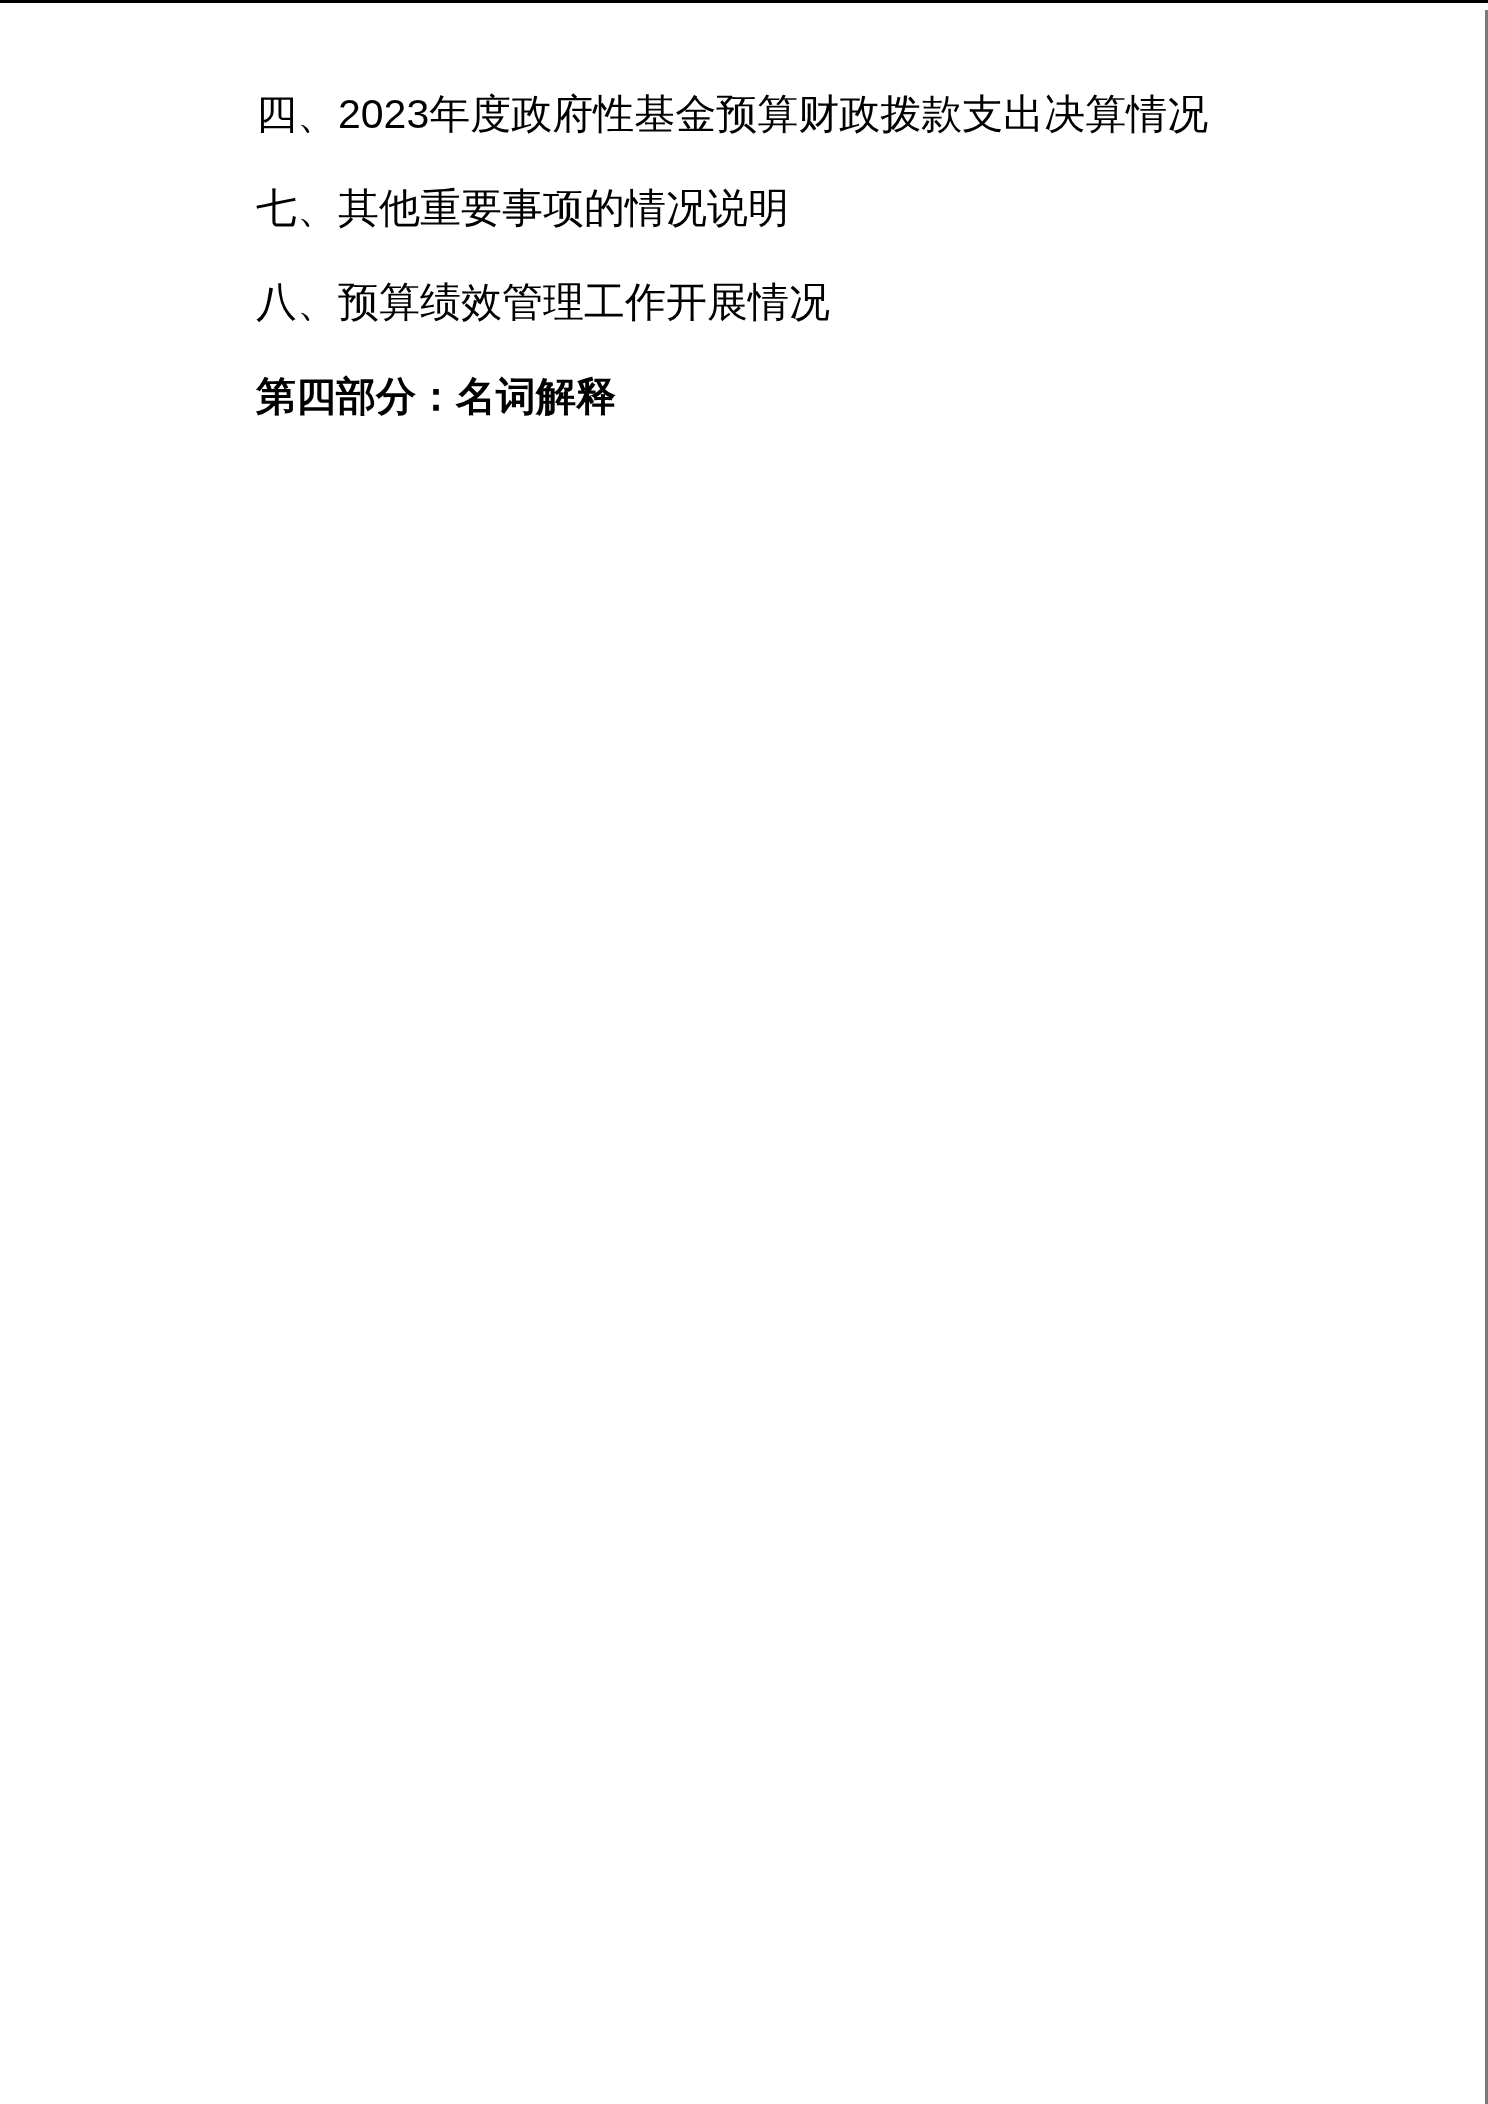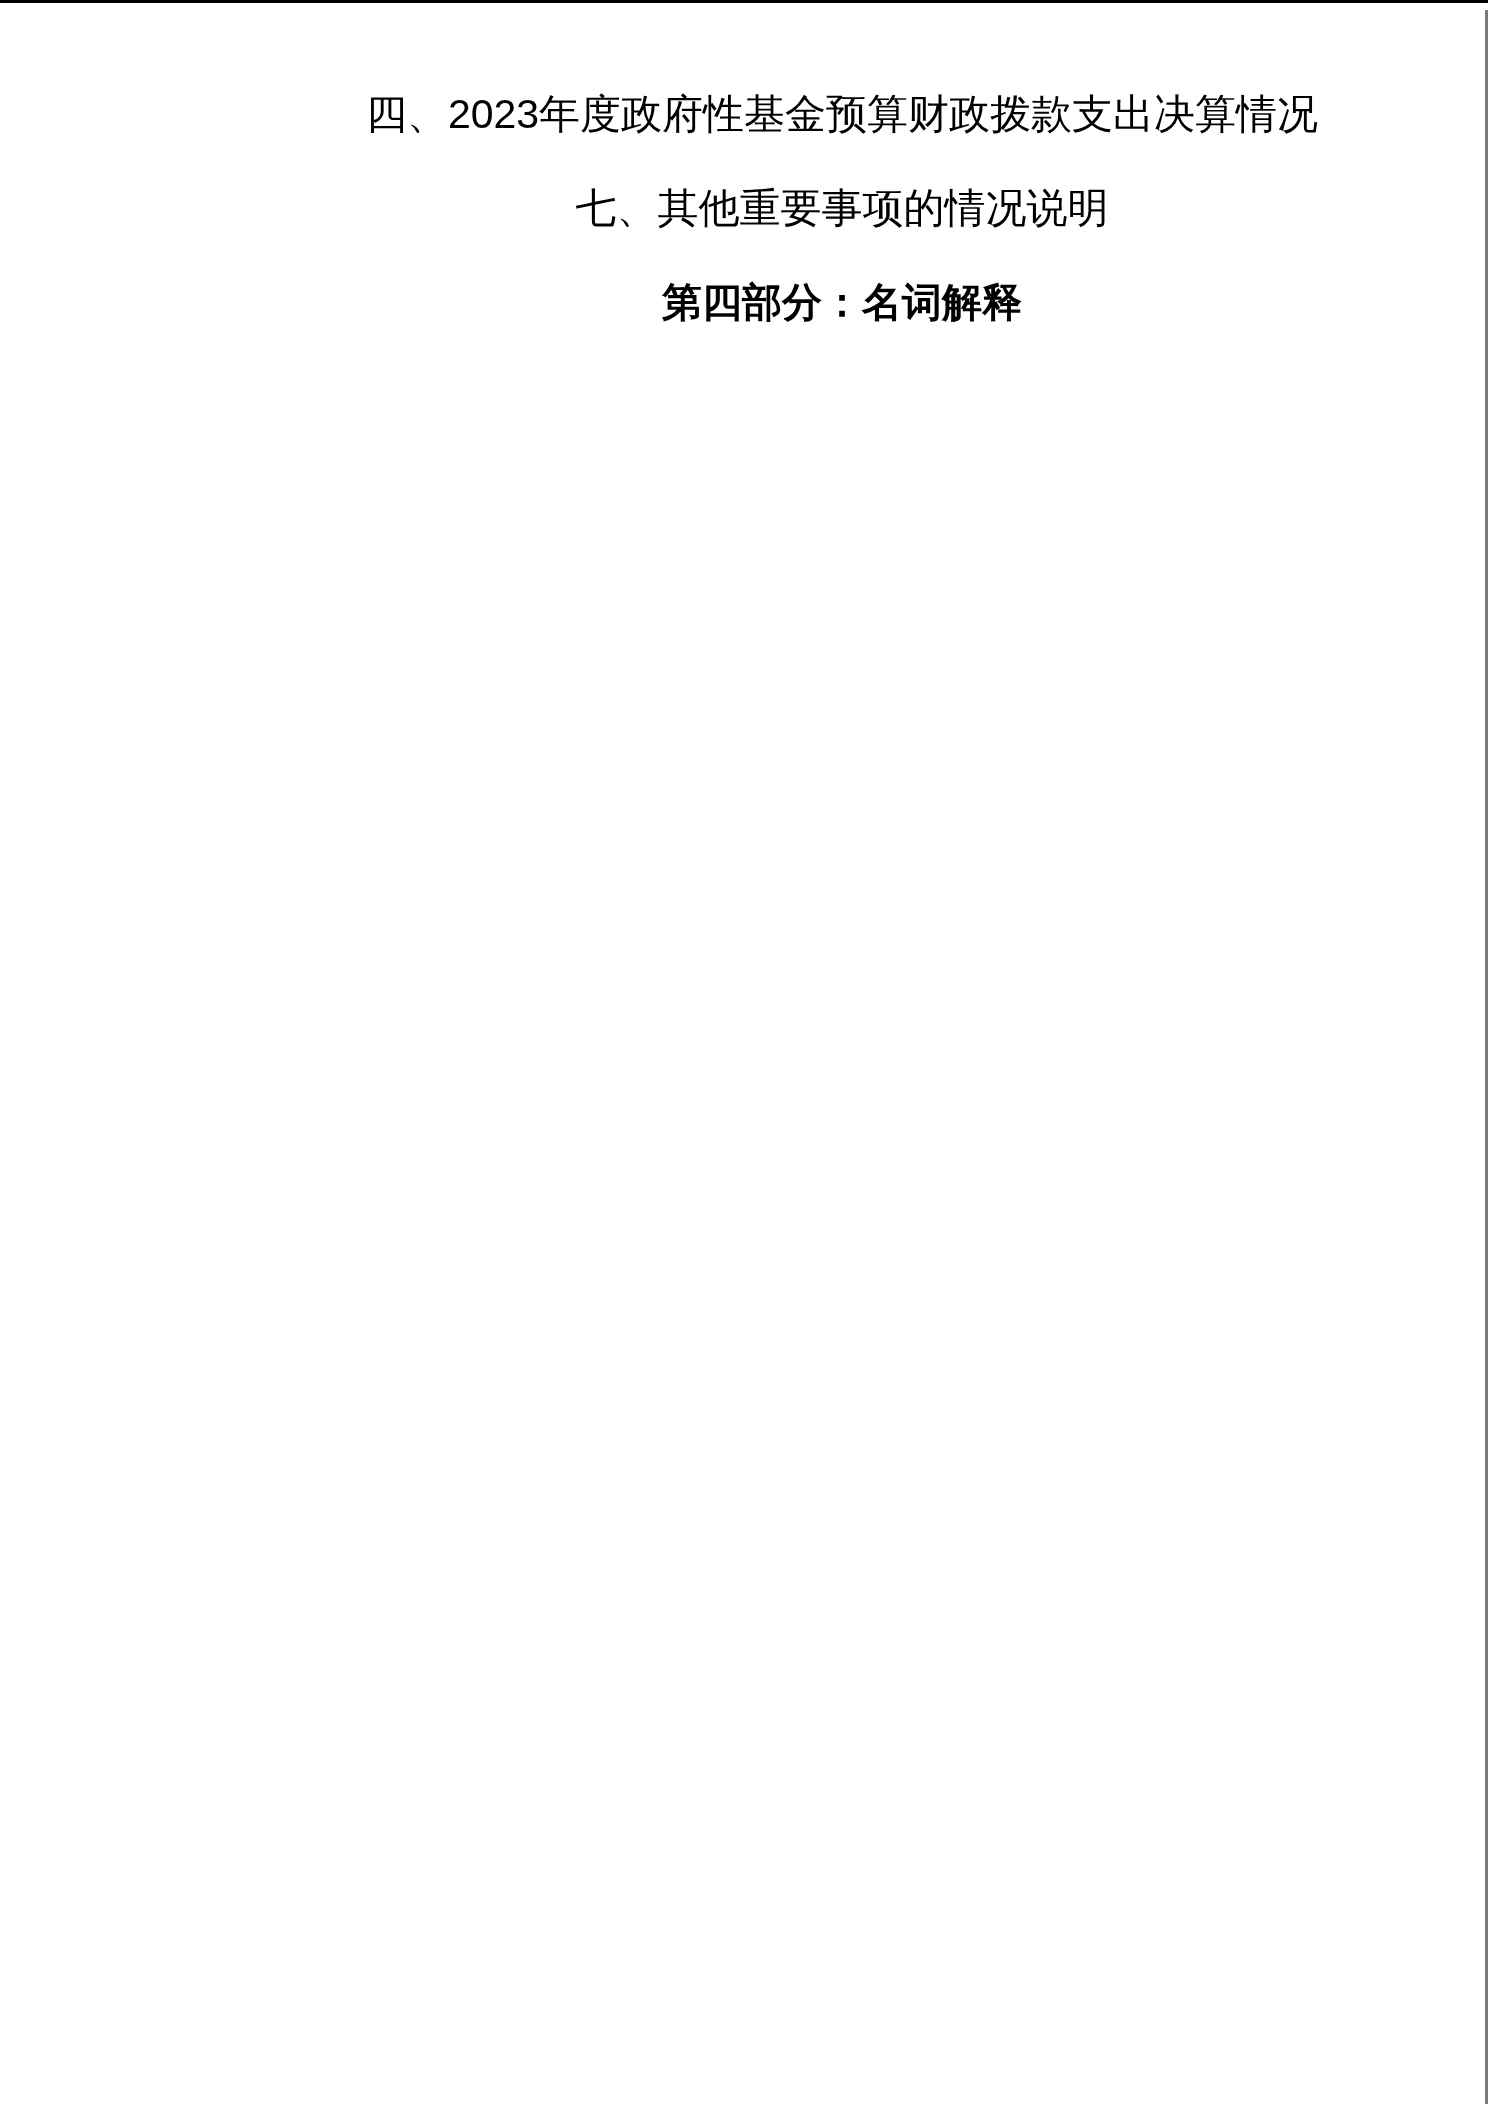--- a/index.html
+++ b/index.html
@@ -29,21 +29,20 @@
     right: 0;
     width: 3px;
     height: calc(100% - 10px);
     background: #7a7a7a;
   }
   .content {
     position: absolute;
     top: 67px;
     left: 256px;
     right: 60px;
-    text-align: center;
   }
   .toc-line {
     margin: 0;
     height: 94px;
     line-height: 94px;
     font-size: 41px;
     font-weight: 400;
     color: #000000;
     white-space: nowrap;
     letter-spacing: 0;
@@ -56,15 +55,16 @@
 </head>
 <body>
 
 <div class="page">
   <div class="top-rule"></div>
   <div class="right-rule"></div>
 
   <div class="content">
     <p class="toc-line">四、2023年度政府性基金预算财政拨款支出决算情况</p>
     <p class="toc-line">七、其他重要事项的情况说明</p>
+    <p class="toc-line">八、预算绩效管理工作开展情况</p>
     <p class="toc-line section-heading">第四部分：名词解释</p>
   </div>
 </div>
 
 </body></html>

